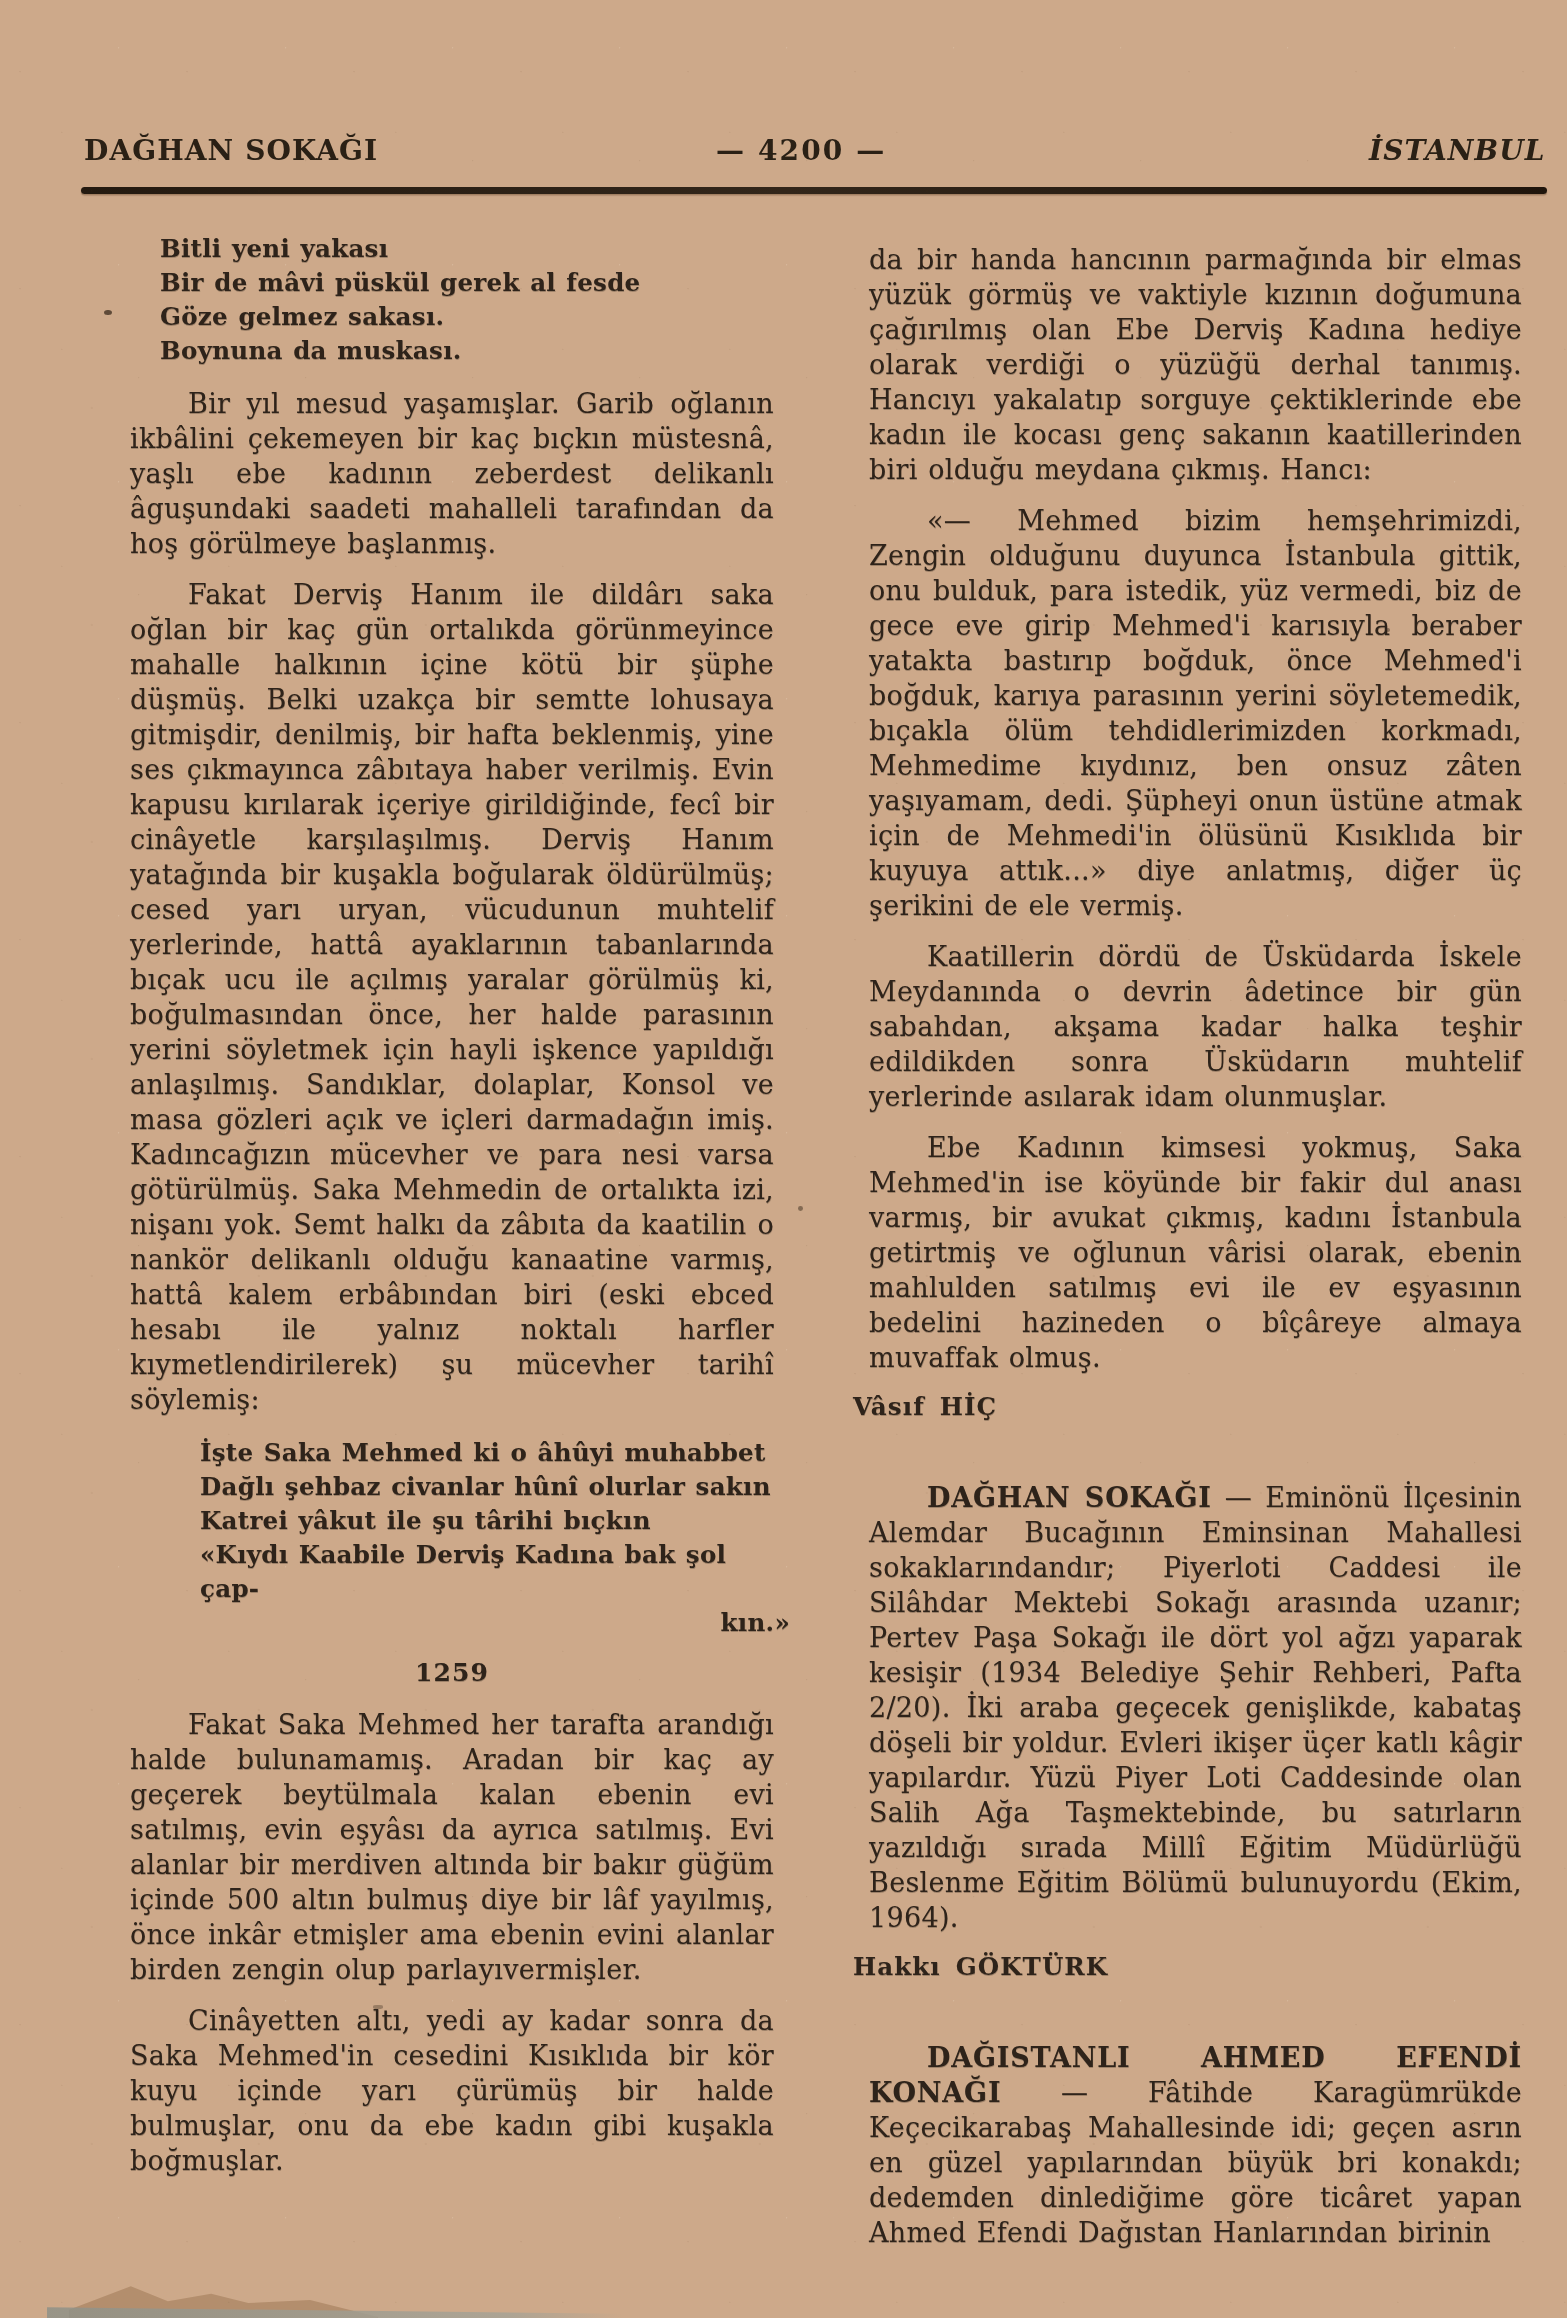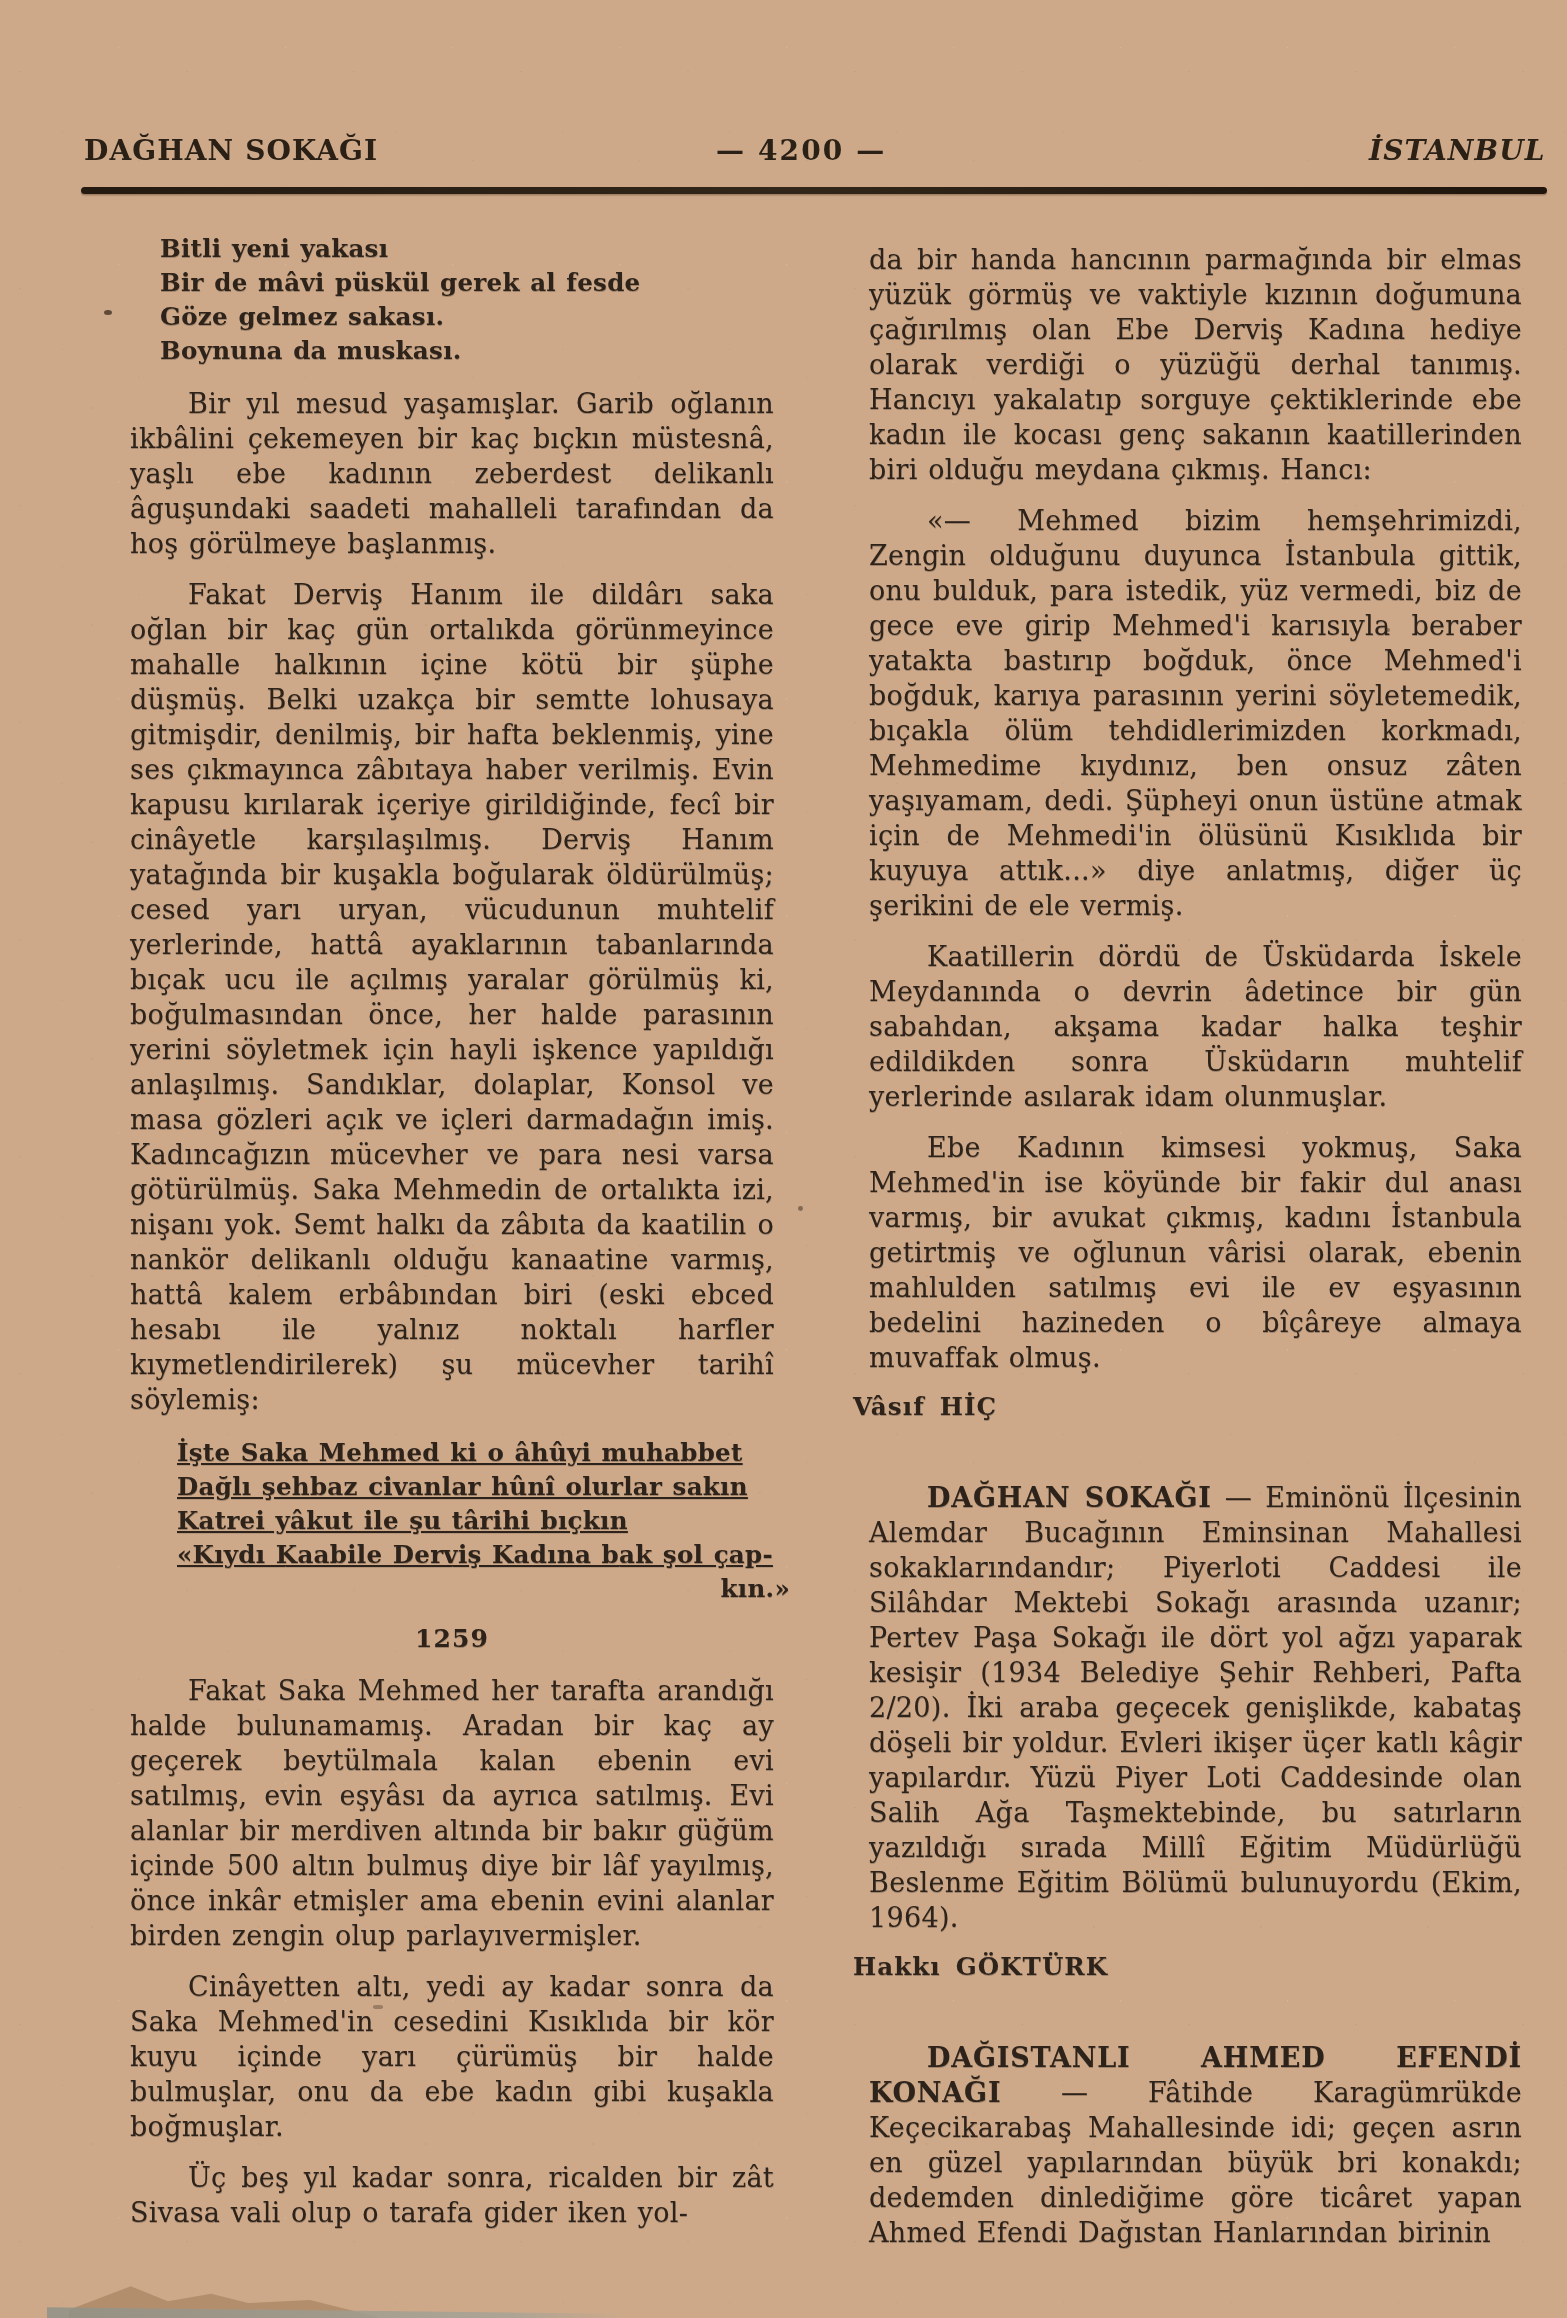--- a/index.html
+++ b/index.html
@@ -47,21 +47,21 @@
     position:absolute;color:#2e231a;font-size:27px;line-height:35px;
     text-align:justify;letter-spacing:0.3px;word-spacing:1.6px;
     text-shadow:0.3px 0.5px 0 rgba(46,35,26,.30);
   }
   .col-left{top:230px;left:114px;width:676px;}
   .col-right{top:226px;left:853px;width:685px;}
   .col p{margin:16px;}
   p.indent{text-indent:58px;}
   .verse{font-weight:bold;font-size:24.5px;line-height:34px;text-align:left;}
   .verse-top{margin:2.1px 0 18px 46px;}
-  .chrono{margin:19px 0 0 63px;text-decoration:underline;}
+  .chrono{margin:19px 0 0 86px;}
   .hang{text-align:right;font-weight:bold;font-size:24.5px;line-height:34px;}
   .year{text-align:center;font-weight:bold;font-size:25px;line-height:34px;margin:16px 0 17px 0;letter-spacing:1.1px;}
   .signature{
     text-align:left;font-weight:bold;font-size:24.5px;line-height:32px;
     margin:12.8px 31px 0 0;letter-spacing:1.1px;word-spacing:5.3px;
   }
   .article{margin-top:57px !important;}
   .art-title{font-weight:bold;letter-spacing:0.8px;}
   .speck{position:absolute;border-radius:50%;background:#3a2b1c;opacity:.75;}
   .tear{
@@ -101,21 +101,20 @@
     <div class="verse chrono">
       <div>İşte Saka Mehmed ki o âhûyi muhabbet</div>
       <div>Dağlı şehbaz civanlar hûnî olurlar sakın</div>
       <div>Katrei yâkut ile şu târihi bıçkın</div>
       <div>«Kıydı Kaabile Derviş Kadına bak şol çap-</div>
     </div>
     <div class="hang">kın.»</div>
     <div class="year">1259</div>
     <p class="indent">Fakat Saka Mehmed her tarafta arandığı halde bulunamamış. Aradan bir kaç ay geçerek beytülmala kalan ebenin evi satılmış, evin eşyâsı da ayrıca satılmış. Evi alanlar bir merdiven altında bir bakır güğüm içinde 500 altın bulmuş diye bir lâf yayılmış, önce inkâr etmişler ama ebenin evini alanlar birden zengin olup parlayıvermişler.</p>
     <p class="indent">Cinâyetten altı, yedi ay kadar sonra da Saka Mehmed'in cesedini Kısıklıda bir kör kuyu içinde yarı çürümüş bir halde bulmuşlar, onu da ebe kadın gibi kuşakla boğmuşlar.</p>
-    <p class="indent">Üç beş yıl kadar sonra, ricalden bir zât Sivasa vali olup o tarafa gider iken yol-</p>
   </div>
 
   <div class="col col-right">
     <p>da bir handa hancının parmağında bir elmas yüzük görmüş ve vaktiyle kızının doğumuna çağırılmış olan Ebe Derviş Kadına hediye olarak verdiği o yüzüğü derhal tanımış. Hancıyı yakalatıp sorguye çektiklerinde ebe kadın ile kocası genç sakanın kaatillerinden biri olduğu meydana çıkmış. Hancı:</p>
     <p class="indent">«— Mehmed bizim hemşehrimizdi, Zengin olduğunu duyunca İstanbula gittik, onu bulduk, para istedik, yüz vermedi, biz de gece eve girip Mehmed'i karısıyla beraber yatakta bastırıp boğduk, önce Mehmed'i boğduk, karıya parasının yerini söyletemedik, bıçakla ölüm tehdidlerimizden korkmadı, Mehmedime kıydınız, ben onsuz zâten yaşıyamam, dedi. Şüpheyi onun üstüne atmak için de Mehmedi'in ölüsünü Kısıklıda bir kuyuya attık...» diye anlatmış, diğer üç şerikini de ele vermiş.</p>
     <p class="indent">Kaatillerin dördü de Üsküdarda İskele Meydanında o devrin âdetince bir gün sabahdan, akşama kadar halka teşhir edildikden sonra Üsküdarın muhtelif yerlerinde asılarak idam olunmuşlar.</p>
     <p class="indent">Ebe Kadının kimsesi yokmuş, Saka Mehmed'in ise köyünde bir fakir dul anası varmış, bir avukat çıkmış, kadını İstanbula getirtmiş ve oğlunun vârisi olarak, ebenin mahlulden satılmış evi ile ev eşyasının bedelini hazineden o bîçâreye almaya muvaffak olmuş.</p>
     <div class="signature">Vâsıf HİÇ</div>
 
     <p class="indent article">

